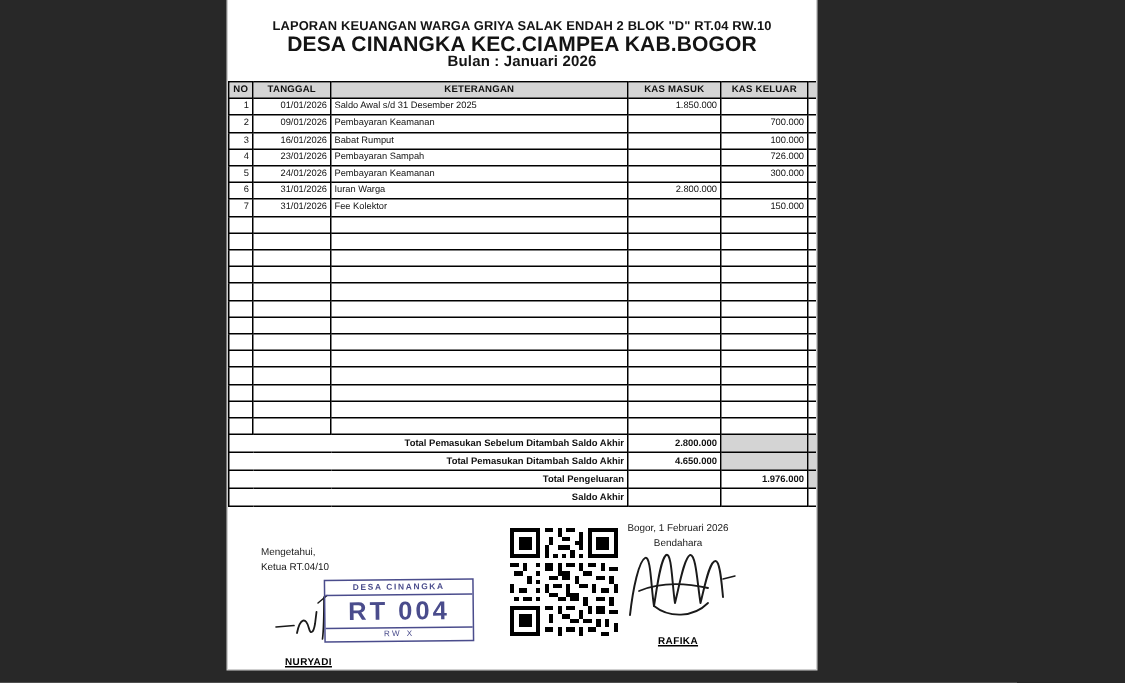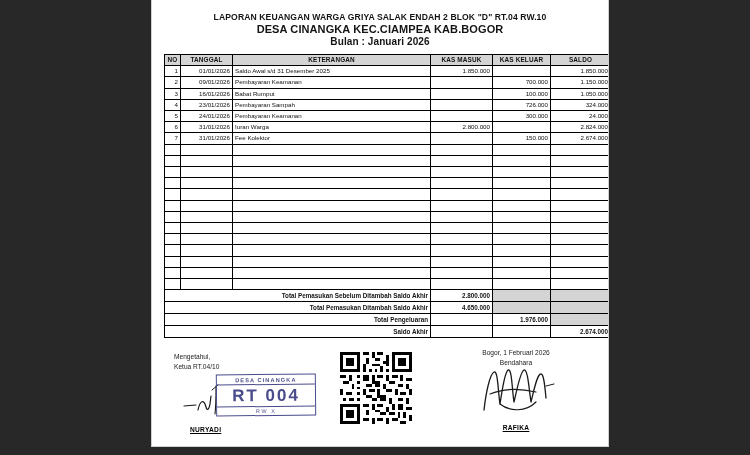--- a/index.html
+++ b/index.html
@@ -11,37 +11,37 @@
     font-family: "Liberation Sans", sans-serif;
   }
   #viewport {
     position: relative;
     width: 750px; height: 455px;
     background: #282828;
   }
   #page {
     position: absolute;
     left: 152px; top: 0px;
-    width: 456px; height: 446px;
+    width: 392px; height: 446px;
     background: #ffffff;
     box-shadow: 0 0 0 1px #cfcfcf;
     overflow: hidden;
   }
   
   .title-block {
     padding-top: 11px;
     text-align: center;
   }
   .title-line {
     font-weight: bold;
     color: #141414;
     letter-spacing: 0.1px;
   }
   .t1 { font-size: 8.6px; line-height: 12px; }
-  .t2 { font-size: 11px; line-height: 12px; }
+  .t2 { font-size: 14px; line-height: 12px; }
   .t3 { font-size: 10px; line-height: 13px; }
 
   
   .table-wrap {
     margin: 6px auto 0 auto;
     width: 432px;
   }
   table.ledger {
     border-collapse: collapse;
     width: 100%;
@@ -94,21 +94,21 @@
   thead tr th:first-child { border-left: 1.6px solid #000; }
 
   
   .footer {
     position: relative;
     margin-top: 10px;
     height: 100px;
   }
   .sig-left {
     position: absolute;
-    left: 22px; top: 4px;
+    left: 22px; top: 16px;
     width: 180px;
   }
   .sig-right {
     position: absolute;
     right: 22px; top: 0px;
     width: 140px;
     text-align: center;
   }
   .sig-line {
     font-size: 6.6px;

